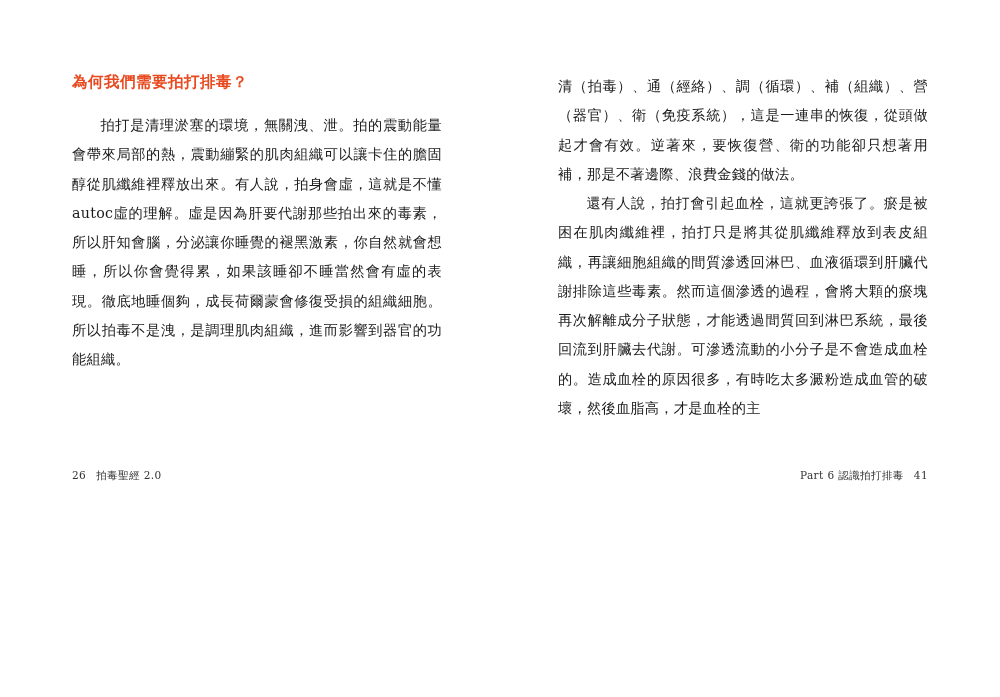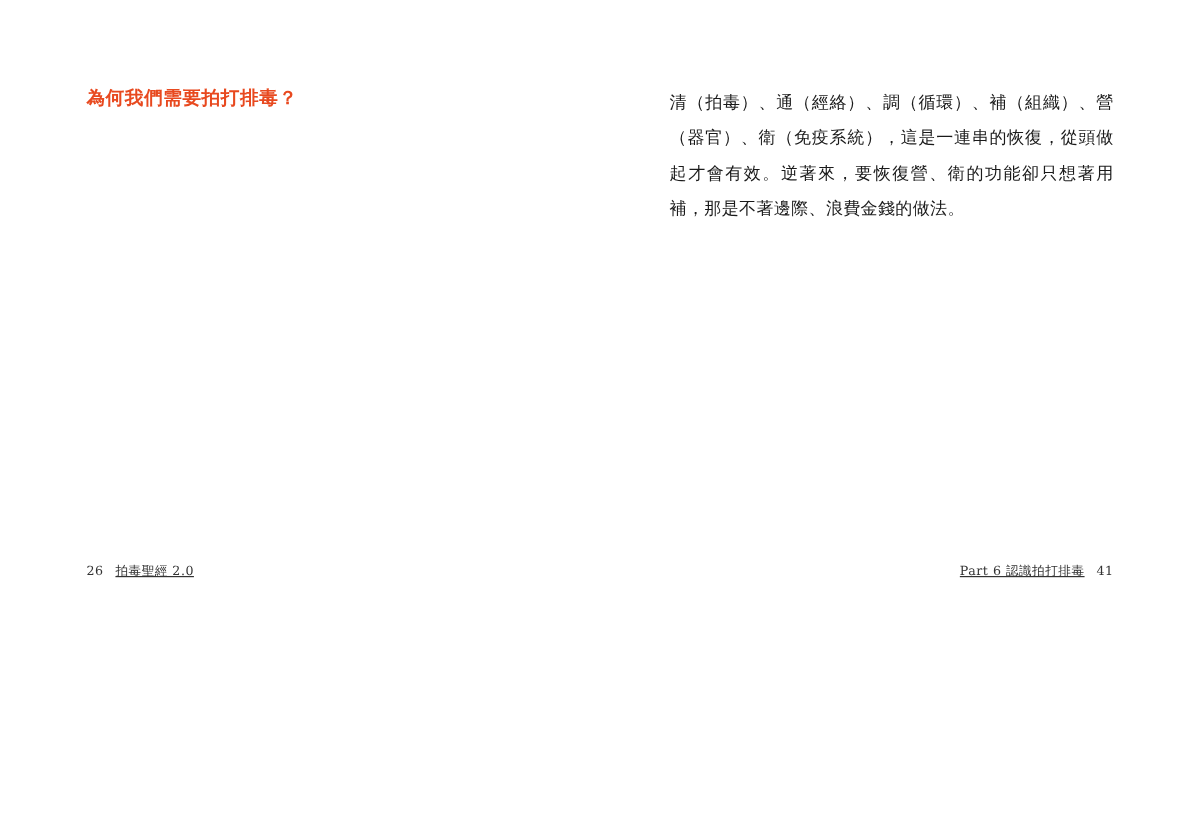--- a/index.html
+++ b/index.html
@@ -84,41 +84,42 @@
     display: inline-block;
   }
   .footer-left .folio {
     margin-right: 10px;
   }
   .footer-right .folio {
     margin-left: 10px;
   }
   .runhead {
     display: inline-block;
-    text-decoration: underline;
   }
 </style>
 </head>
 <body>
 
 <div class="page">
   <div class="spread">
 
     <div class="leaf leaf-left">
       <h2 class="heading">為何我們需要拍打排毒？</h2>
       <div class="body-col">
+        <p>拍打是清理淤塞的環境，無關洩、泄。拍的震動能量會帶來局部的熱，震動繃緊的肌肉組織可以讓卡住的膽固醇從肌纖維裡釋放出來。有人說，拍身會虛，這就是不懂autoc虛的理解。虛是因為肝要代謝那些拍出來的毒素，所以肝知會腦，分泌讓你睡覺的褪黑激素，你自然就會想睡，所以你會覺得累，如果該睡卻不睡當然會有虛的表現。徹底地睡個夠，成長荷爾蒙會修復受損的組織細胞。所以拍毒不是洩，是調理肌肉組織，進而影響到器官的功能組織。</p>
       </div>
       <div class="footer footer-left">
         <span class="folio">26</span><span class="runhead">拍毒聖經 2.0</span>
       </div>
     </div>
 
     <div class="leaf leaf-right">
       <div class="body-col">
         <p class="no-indent">清（拍毒）、通（經絡）、調（循環）、補（組織）、營（器官）、衛（免疫系統），這是一連串的恢復，從頭做起才會有效。逆著來，要恢復營、衛的功能卻只想著用補，那是不著邊際、浪費金錢的做法。</p>
+        <p>還有人說，拍打會引起血栓，這就更誇張了。瘀是被困在肌肉纖維裡，拍打只是將其從肌纖維釋放到表皮組織，再讓細胞組織的間質滲透回淋巴、血液循環到肝臟代謝排除這些毒素。然而這個滲透的過程，會將大顆的瘀塊再次解離成分子狀態，才能透過間質回到淋巴系統，最後回流到肝臟去代謝。可滲透流動的小分子是不會造成血栓的。造成血栓的原因很多，有時吃太多澱粉造成血管的破壞，然後血脂高，才是血栓的主</p>
       </div>
       <div class="footer footer-right">
         <span class="runhead">Part 6  認識拍打排毒</span><span class="folio">41</span>
       </div>
     </div>
 
   </div>
 </div>
 
 </body></html>

